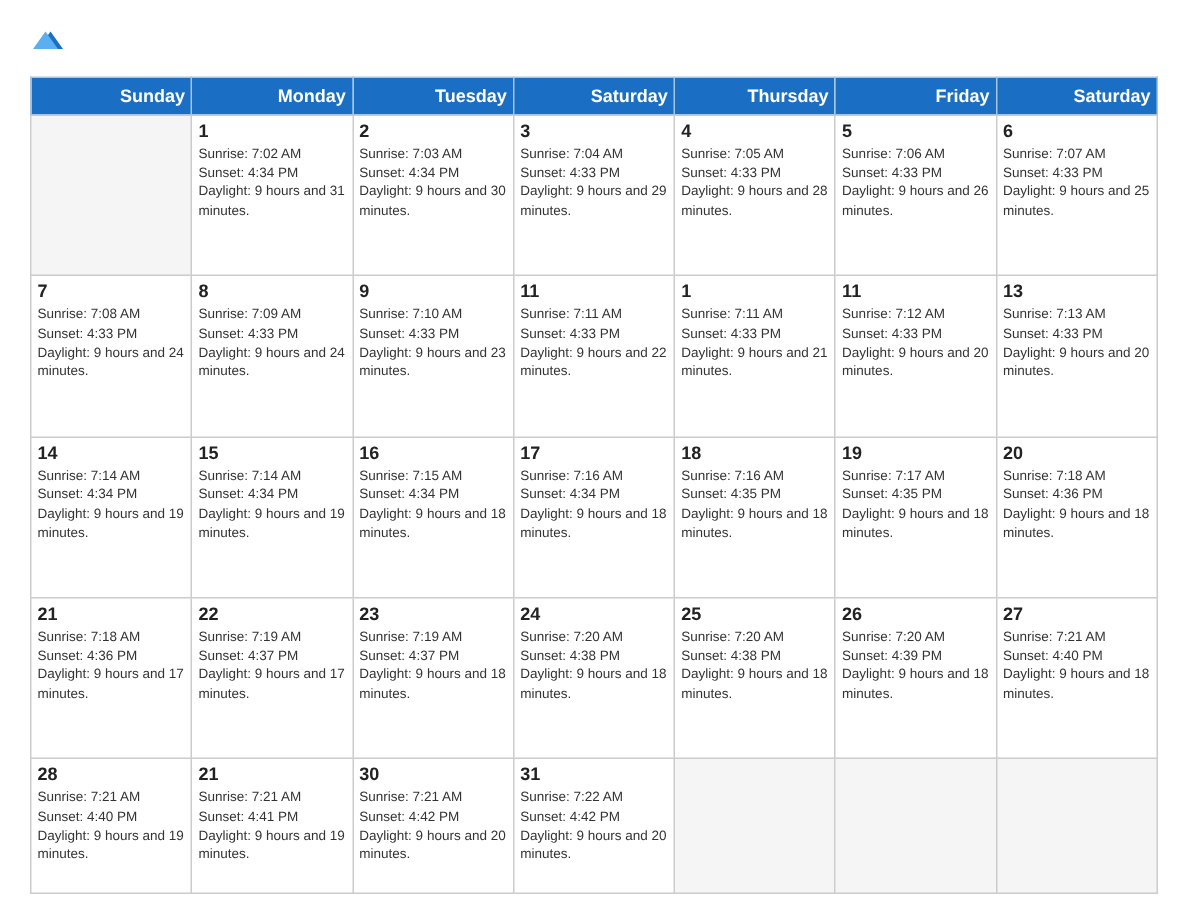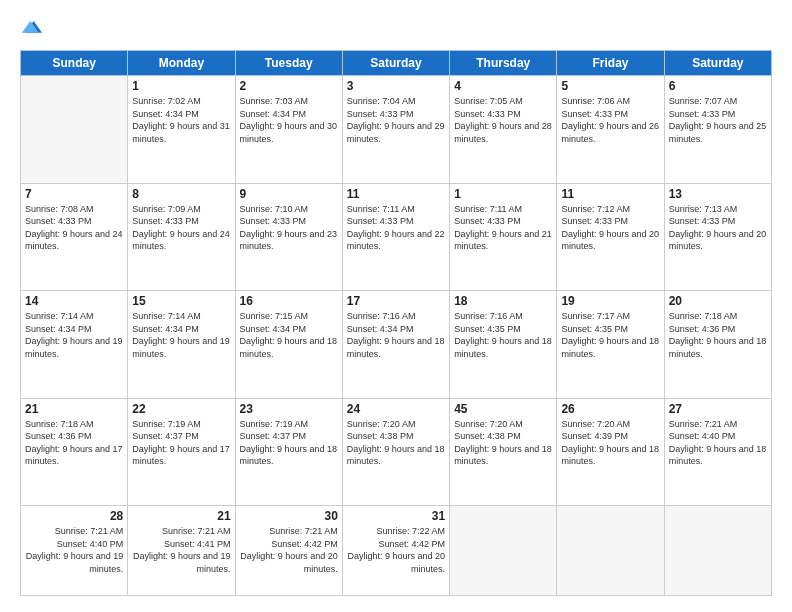--- a/index.html
+++ b/index.html
@@ -55,21 +55,21 @@
       width: 100%;
       border-collapse: collapse;
       flex: 1;
       table-layout: fixed;
     }
     .calendar-table th {
       background: #1a6fc4;
       color: #fff;
       font-size: 12px;
       padding: 5px 4px;
-      text-align: center;
+      text-align: right;
       border: 1px solid #aac4e0;
       font-weight: bold;
     }
     .calendar-table td {
       border: 1px solid #ccc;
       vertical-align: top;
       padding: 3px 4px;
       font-size: 9.5px;
       color: #222;
       height: 88px;
@@ -85,21 +85,20 @@
       display: block;
       margin-bottom: 2px;
     }
     .day-info {
       font-size: 9px;
       color: #333;
       line-height: 1.4;
     }
     .calendar-table tr:last-child td {
       height: 72px;
-      text-align: right;
     }
   </style>
 </head>
 <body>
 
 <div class="page">
   <div class="header">
     <div class="logo">
       <div>
         <svg class="logo-icon" viewBox="0 0 24 20">
@@ -231,21 +230,21 @@
           </td>
           <td>
             <span class="day-number">23</span>
             <div class="day-info">Sunrise: 7:19 AM<br>Sunset: 4:37 PM<br>Daylight: 9 hours and 18 minutes.</div>
           </td>
           <td>
             <span class="day-number">24</span>
             <div class="day-info">Sunrise: 7:20 AM<br>Sunset: 4:38 PM<br>Daylight: 9 hours and 18 minutes.</div>
           </td>
           <td>
-            <span class="day-number">45</span>
+            <span class="day-number">25</span>
             <div class="day-info">Sunrise: 7:20 AM<br>Sunset: 4:38 PM<br>Daylight: 9 hours and 18 minutes.</div>
           </td>
           <td>
             <span class="day-number">26</span>
             <div class="day-info">Sunrise: 7:20 AM<br>Sunset: 4:39 PM<br>Daylight: 9 hours and 18 minutes.</div>
           </td>
           <td>
             <span class="day-number">27</span>
             <div class="day-info">Sunrise: 7:21 AM<br>Sunset: 4:40 PM<br>Daylight: 9 hours and 18 minutes.</div>
           </td>

